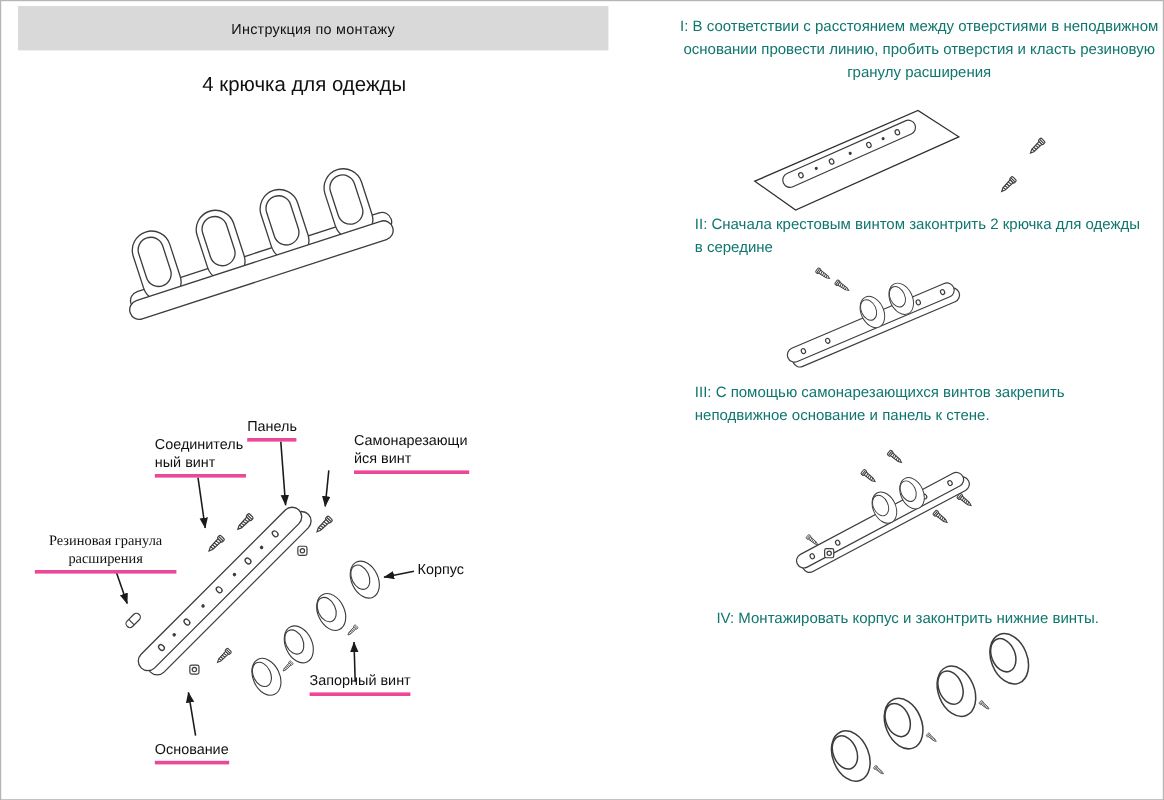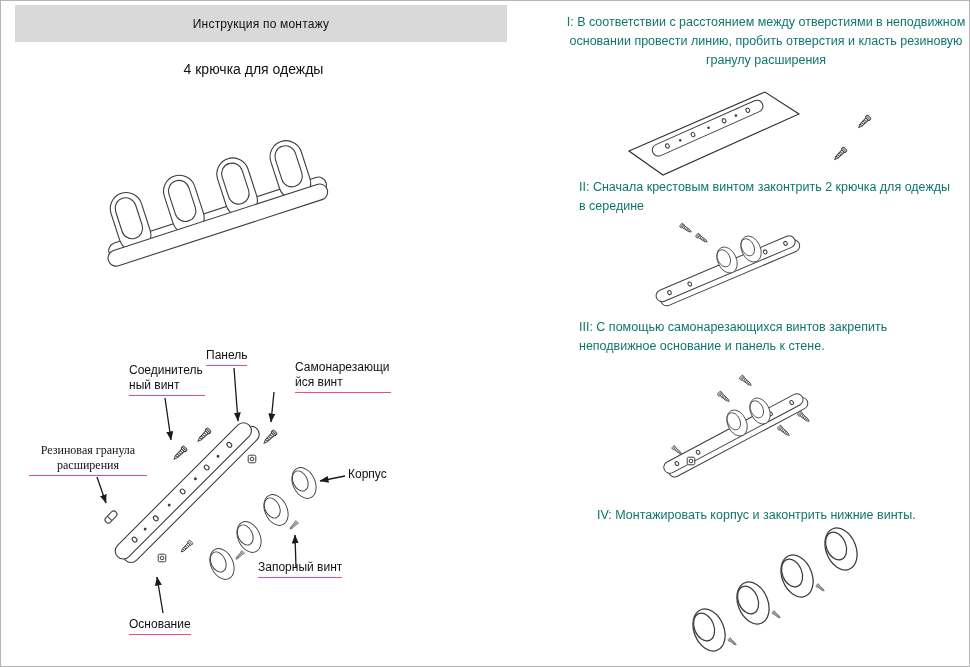--- a/index.html
+++ b/index.html
@@ -18,29 +18,29 @@
   svg { overflow: visible; display: block; }
 
   .title-bar {
     left: 14px; top: 4px; width: 492px; height: 37px;
     background: #d9d9d9;
     display: flex; align-items: center; justify-content: center;
     font-size: 12px; font-weight: 500; letter-spacing: 0.2px;
   }
   .subtitle {
     left: 0; top: 60px; width: 505px;
-    text-align: center; font-size: 14px;
+    text-align: center; font-size: 17px;
   }
 
   .exploded-wrap { left: 0; top: 335px; width: 505px; height: 332px; }
 
   .callout {
     position: absolute;
     font-size: 12px; line-height: 1.25;
-    border-bottom: 1px solid #ec4899;
+    border-bottom: 3px solid #ec4899;
     padding-bottom: 2px;
     overflow-wrap: anywhere;
   }
   .callout.no-line { border-bottom: none; padding-bottom: 0; }
   .w76  { width: 76px; }
   .w96  { width: 96px; margin-left: 32px; }
   .w118 { width: 118px; text-align: center; font-family: Liberation Serif, serif; }
 
   .step-text {
     position: absolute;

